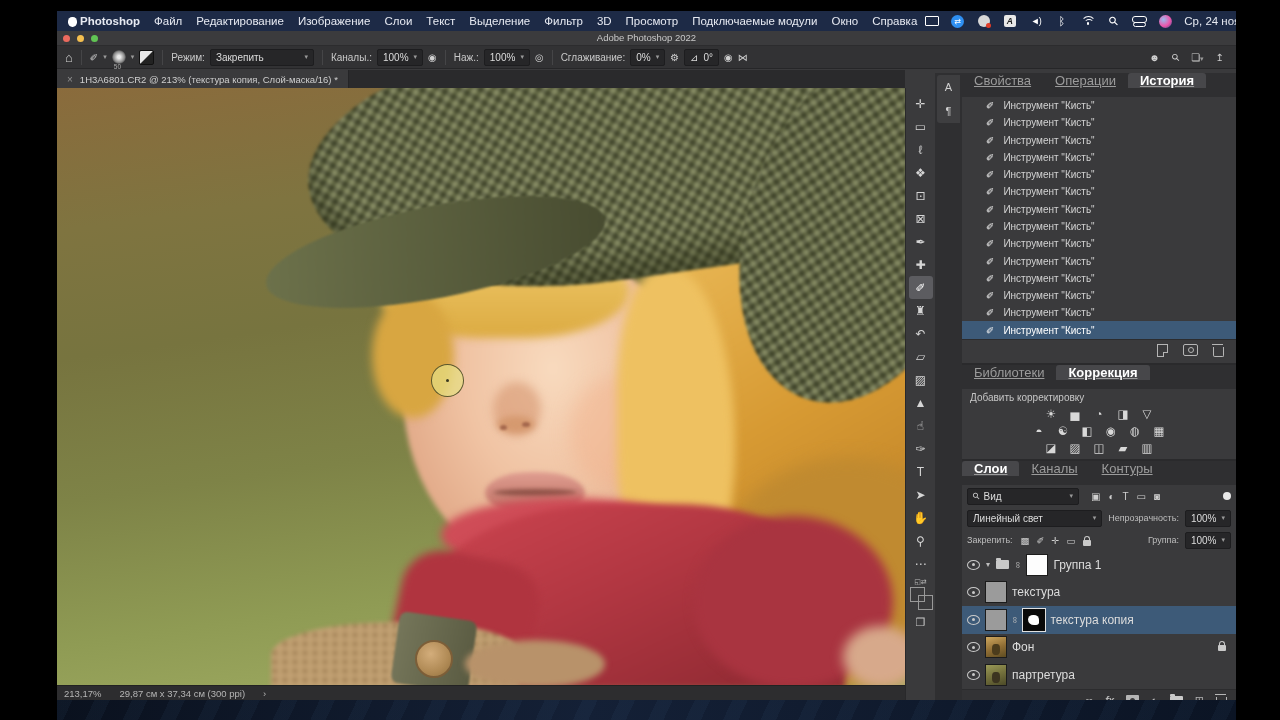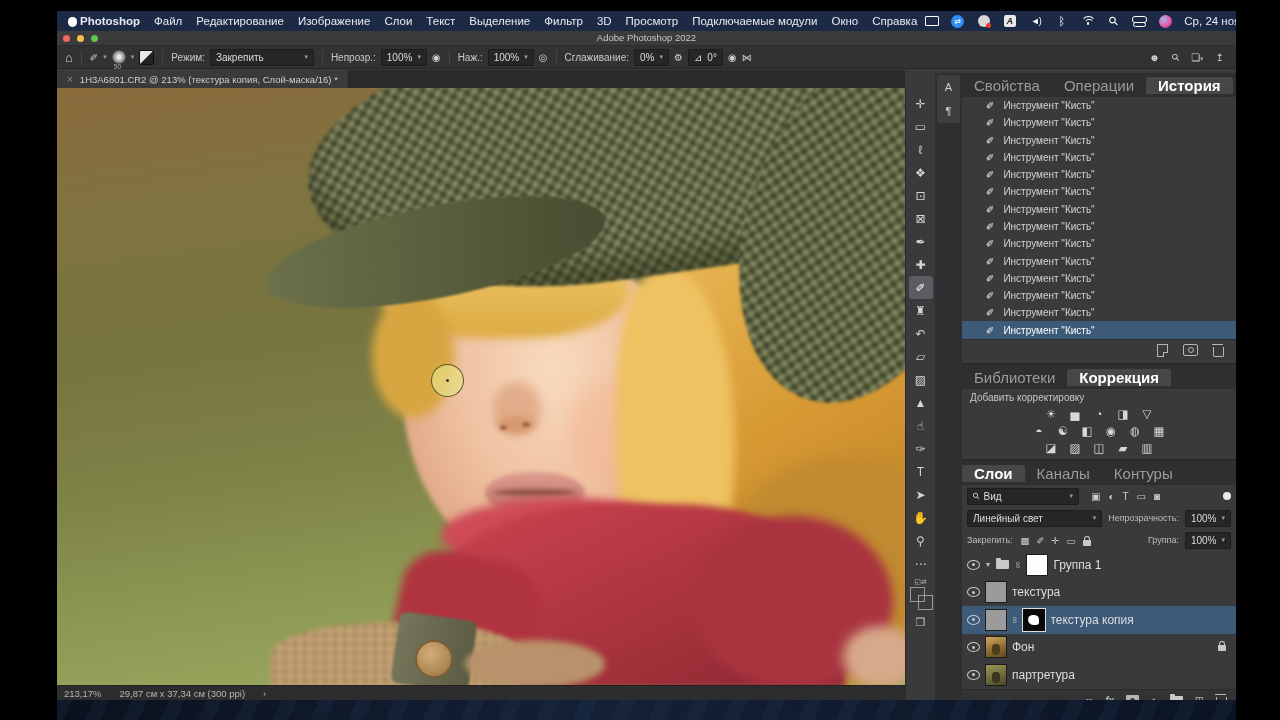--- a/index.html
+++ b/index.html
@@ -71,21 +71,21 @@
   .swatches{position:relative;width:24px;height:25px;margin-top:1px;flex:none;}
   .swatches .fg{position:absolute;left:1px;top:0;width:13px;height:13px;border:1px solid #999;}
   .swatches .bgc{position:absolute;left:9px;top:8px;width:13px;height:13px;border:1px solid #999;}
   .screen-mode{margin-top:4px;color:#c6c6c6;font-size:11px;}
   
   .dockgap{position:absolute;left:878px;top:62px;width:27px;height:627px;background:#2f2f31;}
   .minidock{position:absolute;left:880px;top:64px;width:23px;height:48px;background:#3e3e40;border-radius:3px 0 0 3px;
             display:flex;flex-direction:column;align-items:center;justify-content:space-around;color:#d0d0d0;font-size:11px;}
   
   .panels{position:absolute;left:905px;top:62px;width:274px;height:627px;background:#3a3a3c;font-size:10px;color:#d2d2d2;}
-  .ptabs{height:24px;background:#2f2f31;display:flex;align-items:center;font-size:15px;color:#9b9b9b;}
+  .ptabs{height:24px;background:#2f2f31;display:flex;align-items:flex-start;font-size:13px;color:#9b9b9b;text-decoration:underline;}
   .ptab{display:flex;align-items:center;padding:0 12px;}
   .ptab.active{background:#47474a;color:#fff;font-weight:bold;border-radius:3px 3px 0 0;}
   .sec{position:absolute;left:0;width:274px;overflow:hidden;}
   .sec-history{top:0;height:288px;}
   .sec-adjust{top:290px;height:94px;border-top:2px solid #2a2a2c;}
   .sec-layers{top:386px;height:241px;border-top:2px solid #2a2a2c;}
   .hist-list{height:242px;overflow:hidden;}
   .hist-row{height:17.28px;display:flex;align-items:center;padding-left:24px;gap:9px;color:#d2d2d2;}
   .hist-row.selected{background:#3d5a78;color:#fff;}
   .brush-g{font-size:10px;color:#f0f0f0;}
@@ -213,21 +213,21 @@
         </span>
       <span class="caret">▾</span>
       <span class="split-sq"></span>
       <span class="ob-sep"></span>
       <span>Режим:</span>
       <span class="sel" style="width:92px;justify-content:space-between;">
         <span>Закрепить</span>
           <span class="caret">▾</span>
         </span>
       <span class="ob-sep"></span>
-      <span>Непрозр.:</span>
+      <span>Каналы.:</span>
       <span class="sel">
           <span>100%</span>
           <span class="caret">▾</span>
         </span>
       <span class="gi">◉</span>
       <span class="ob-sep"></span>
       <span>Наж.:</span>
       <span class="sel">
           <span>100%</span>
           <span class="caret">▾</span>

